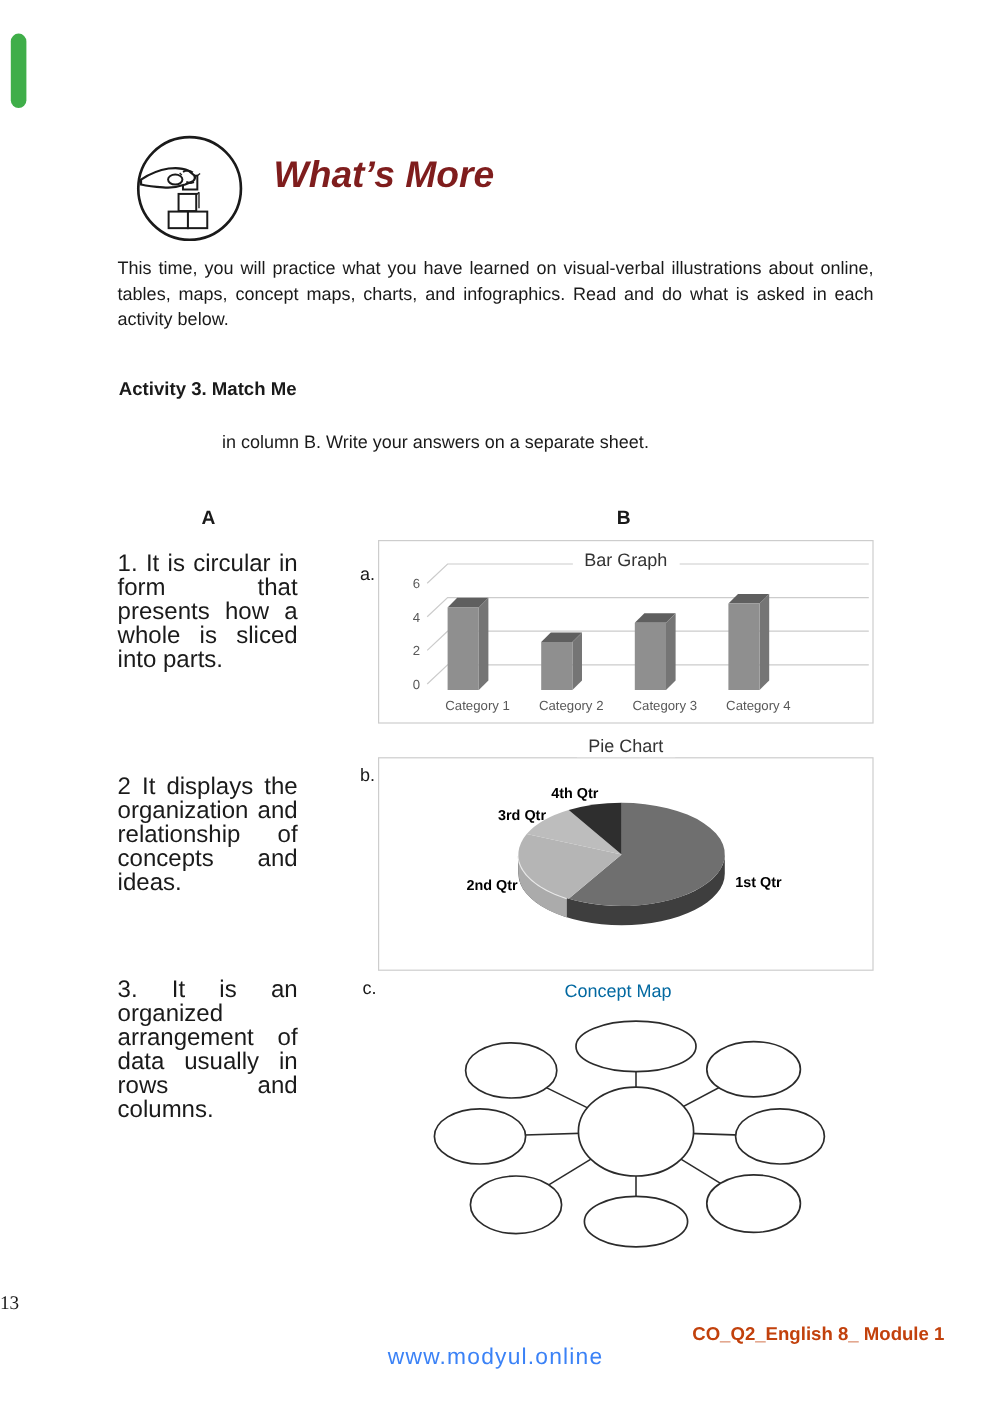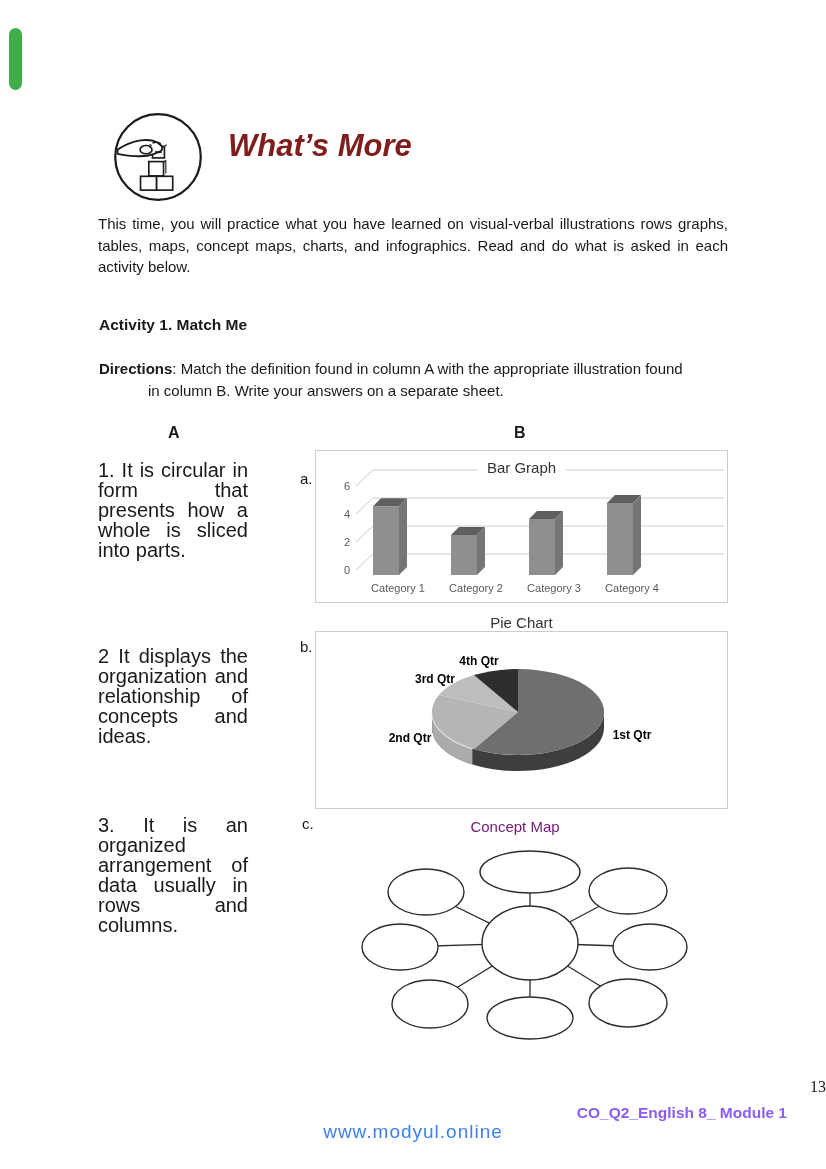--- a/index.html
+++ b/index.html
@@ -10,34 +10,34 @@
   .abs{position:absolute;}
   
   .edge-bar{left:9px;top:28px;width:13px;height:62px;border-radius:7px;}
   
   .logo{left:112px;top:111px;width:92px;height:92px;}
   .page-title{left:228px;top:128px;font-size:31px;font-weight:bold;font-style:italic;color:#7f1d1d;}
   
   .intro{left:98px;top:213px;width:630px;font-size:15px;line-height:21.5px;text-align:justify;}
   .activity-heading{left:99px;top:316px;font-size:15.5px;font-weight:bold;}
   .directions{left:99px;top:358px;width:640px;font-size:15px;line-height:22px;}
-  .directions .line2{margin-left:49px;}
+  .directions .line2{margin-left:86px;}
   
   .col-header{font-size:16px;font-weight:bold;}
   .def{left:98px;width:150px;font-size:20px;line-height:20px;text-align:justify;}
   .letter{left:300px;font-size:15px;}
   
   .chart-box{left:315px;width:413px;border:1px solid #cdcdcd;background:#fff;box-sizing:border-box;}
   .chart-title{position:absolute;left:50%;transform:translateX(-50%);background:#fff;
     padding:0 10px;font-size:15px;color:#333;white-space:nowrap;z-index:2;}
   .pie-label{position:absolute;transform:translate(-50%,-50%);font-size:12px;font-weight:bold;color:#000000;white-space:nowrap;z-index:3;}
-  .cmap-title{left:315px;top:818px;width:400px;text-align:center;font-size:15px;color:#701a75;}
+  .cmap-title{left:315px;top:818px;width:400px;text-align:center;font-size:15px;color:#0369a1;}
   
-  .page-number{left:0;top:1078px;width:826px;text-align:right;font-family:"Liberation Serif", serif;font-size:16px;}
-  .module-label{right:39px;top:1104px;font-size:15.5px;font-weight:bold;color:#8b5cf6;text-align:right;}
+  .page-number{left:0;top:1078px;width:826px;text-align:left;font-family:"Liberation Serif", serif;font-size:16px;}
+  .module-label{right:39px;top:1104px;font-size:15.5px;font-weight:bold;color:#c2410c;text-align:right;}
   .watermark{left:0;top:1121px;width:826px;text-align:center;font-size:19px;color:#3b82f6;letter-spacing:1px;}
   svg{display:block;}
 </style>
 </head>
 <body>
 
 <div class="abs edge-bar" style="background: rgb(63, 174, 73);"></div>
 
 <div class="abs logo">
   <svg width="92" height="92" viewBox="0 0 100 100">
@@ -53,25 +53,24 @@
 
     <path d="M6,42 Q18,34 31,32 Q42,30.5 49,34 L54,38 Q56,41 53,43.5 L46,46.5 Q36,50 26,49 Q14,48.5 6,46.5 Z" fill="#fff" stroke="#1a1a1a" stroke-width="2"></path>
     <ellipse cx="37" cy="42" rx="6.5" ry="4.5" fill="#fff" stroke="#1a1a1a" stroke-width="1.8"></ellipse>
     <path d="M44,35 q5,-2.5 9,0.5" fill="none" stroke="#1a1a1a" stroke-width="1.6"></path>
     <path d="M47,44 q4,2 7,0.5" fill="none" stroke="#1a1a1a" stroke-width="1.6"></path>
     <line x1="41" y1="36" x2="43" y2="38" stroke="#1a1a1a" stroke-width="1.2"></line>
   </svg>
 </div>
 <div class="abs page-title">What’s More</div>
 
-<div class="abs intro">This time, you will practice what you have learned on visual-verbal illustrations rows graphs, tables, maps, concept maps, charts, and infographics.  Read and do what is asked in each activity below.</div>
+<div class="abs intro">This time, you will practice what you have learned on visual-verbal illustrations about online, tables, maps, concept maps, charts, and infographics.  Read and do what is asked in each activity below.</div>
 
-<div class="abs activity-heading">Activity 1. Match Me</div>
+<div class="abs activity-heading">Activity 3. Match Me</div>
 <div class="abs directions">
-  <div><b>Directions</b><span>: Match the definition found in column A with the appropriate illustration found</span></div>
   <div class="line2">in column B. Write your answers on a separate sheet.</div>
 </div>
 
 <div class="abs col-header" style="left:168px;top:424px;">A</div>
 <div class="abs col-header" style="left:514px;top:424px;">B</div>
 
 <div class="abs def" style="top:460px;">1.  It is circular in form that presents how a whole is sliced into parts.</div>
 <div class="abs def" style="top:646px;">2  It displays the organization and relationship of concepts and ideas.</div>
 <div class="abs def" style="top:815px;">3.  It is an organized arrangement of data usually in rows and columns.</div>
 

